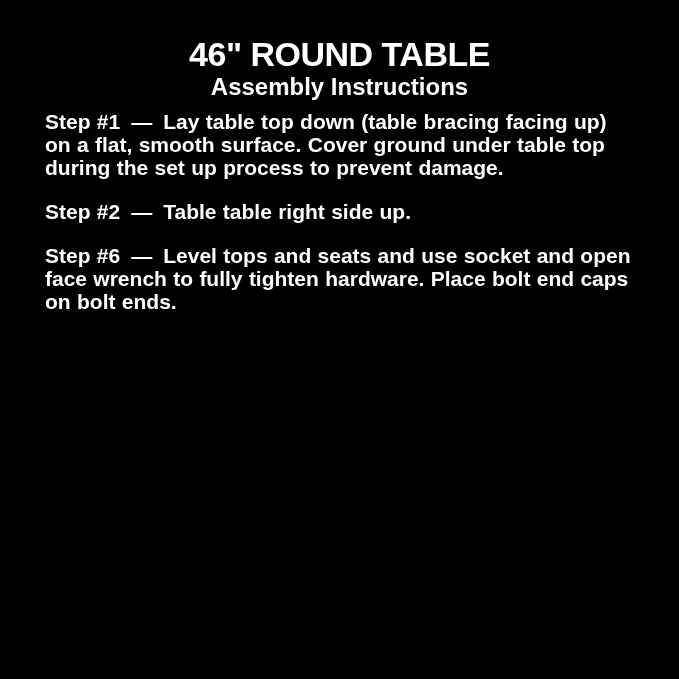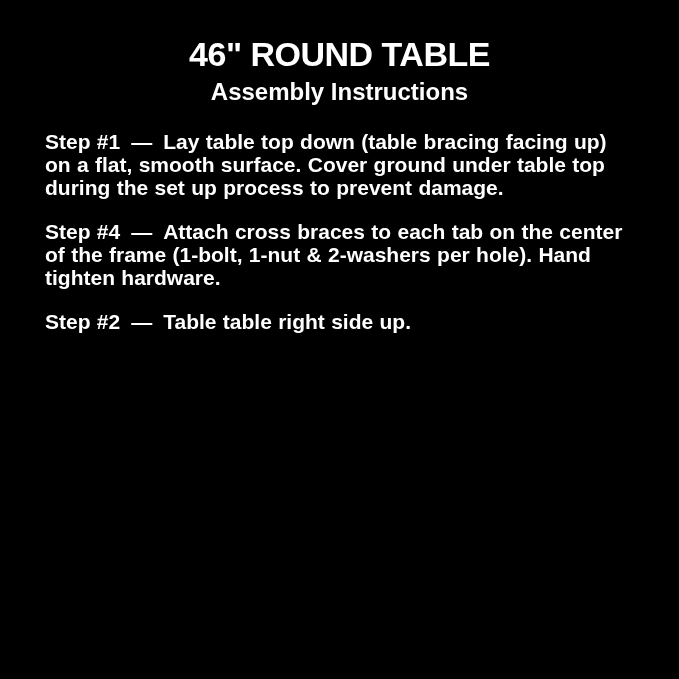--- a/index.html
+++ b/index.html
@@ -24,24 +24,23 @@
     text-align: center;
   }
   .title {
     font-size: 34px;
     line-height: 1.1;
     letter-spacing: -0.5px;
   }
   .subtitle {
     font-size: 24px;
     line-height: 1.15;
-    margin-top: 5px;
   }
   .steps {
-    margin-top: 24px;
+    margin-top: 9px;
     padding-left: 45px;
     padding-right: 42px;
   }
   .step {
     font-size: 21px;
     line-height: 23px;
     margin-bottom: 21px;
     word-spacing: 0.5px;
   }
   .step-dash {
@@ -56,18 +55,18 @@
   <div class="header">
     <div class="title">46" ROUND TABLE</div>
     <div class="subtitle">Assembly Instructions</div>
   </div>
 
   <div class="steps">
     <p class="step"><span>Step #1</span><span class="step-dash">—</span><span>Lay table top down (table bracing facing up) on a flat, smooth surface. Cover ground under table top during the set up process to prevent damage.</span></p>
 
 
 
-    <p class="step"><span>Step #4</span><span class="step-dash">—</span><span>Attach cross braces to each tab on the center of the frame (1-bolt, 1-nut &amp; 2-washers per hole). Hand tighten hardware.</span></p>
 
     <p class="step"><span>Step #2</span><span class="step-dash">—</span><span>Table table right side up.</span></p>
 
+    <p class="step"><span>Step #6</span><span class="step-dash">—</span><span>Level tops and seats and use socket and open face wrench to fully tighten hardware. Place bolt end caps on bolt ends.</span></p>
   </div>
 </div>
 
 </body></html>

